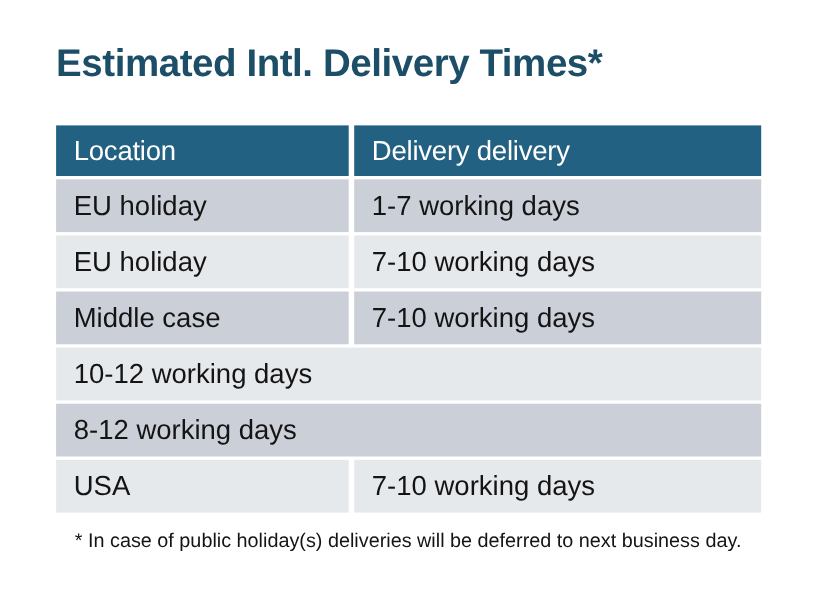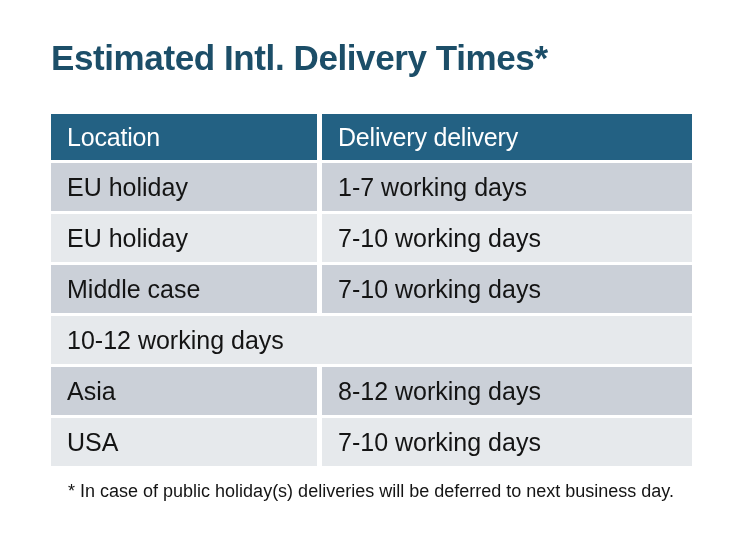--- a/index.html
+++ b/index.html
@@ -137,21 +137,20 @@
     <div class="row body-row shade-dark">
       <div class="cell col-location">Middle case</div>
       <div class="cell col-delivery">7-10 working days</div>
     </div>
 
     <div class="row body-row shade-light">
       <div class="cell col-delivery">10-12 working days</div>
     </div>
 
     <div class="row body-row shade-dark">
-      <div class="cell col-location">Asia</div>
       <div class="cell col-delivery">8-12 working days</div>
     </div>
 
     <div class="row body-row shade-light">
       <div class="cell col-location">USA</div>
       <div class="cell col-delivery">7-10 working days</div>
     </div>
 
   </div>
 

